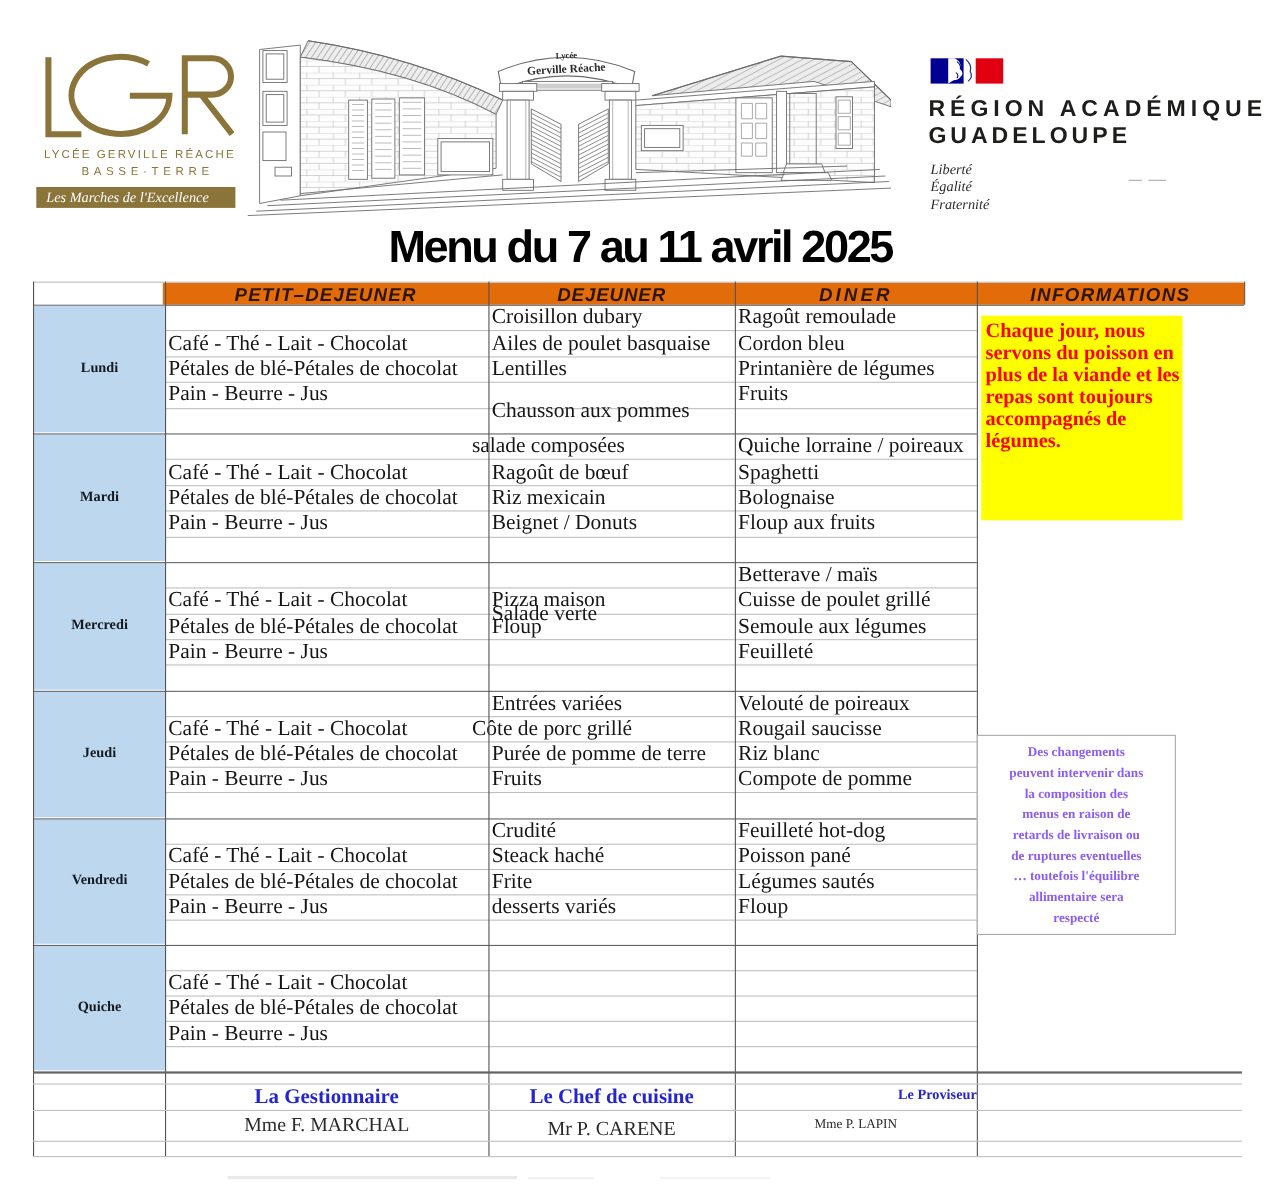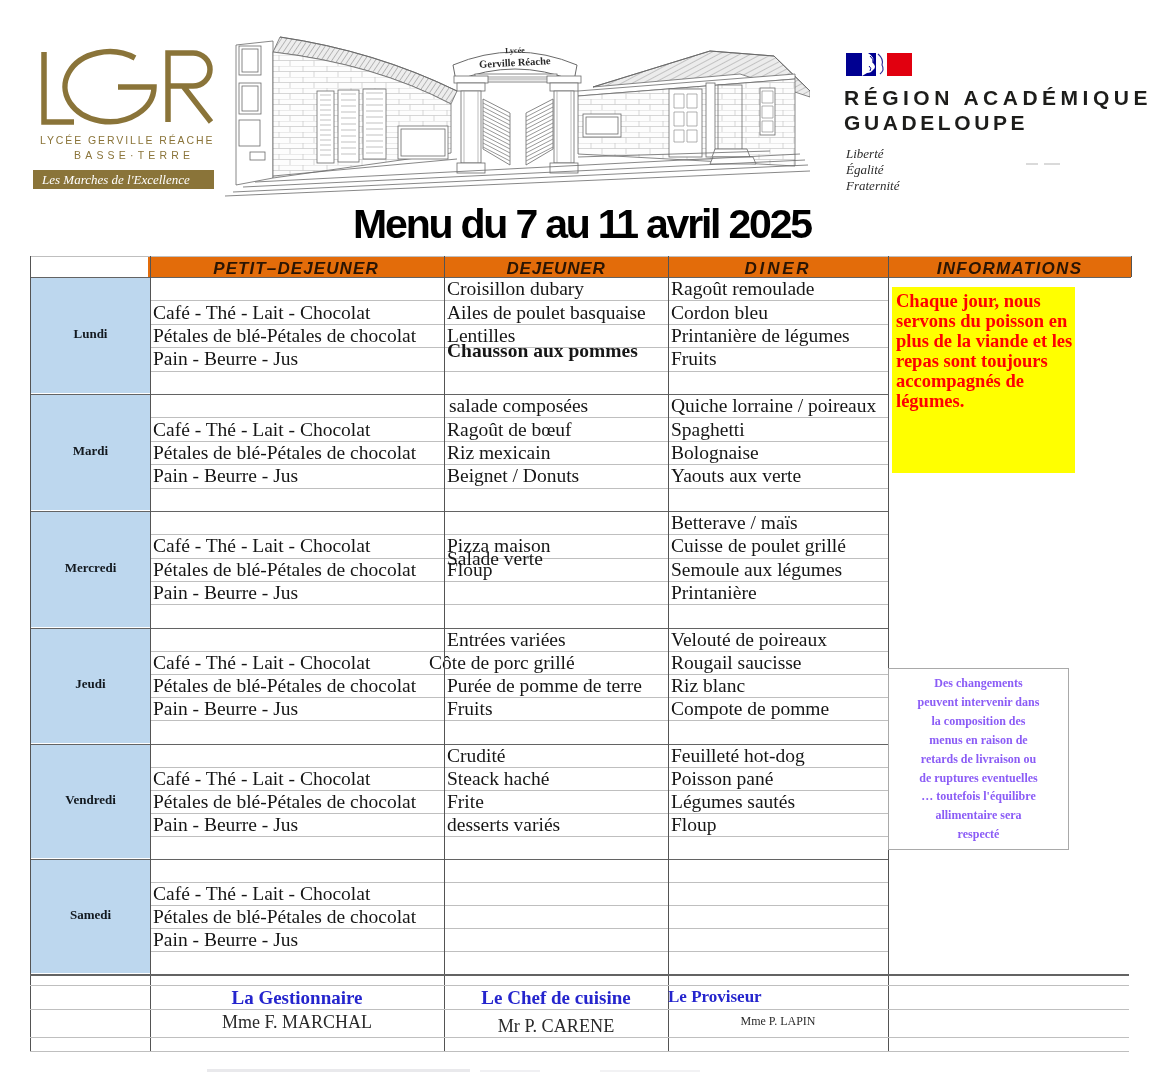--- a/index.html
+++ b/index.html
@@ -156,74 +156,74 @@
 <div class="abs" style="left:31px;top:512px;width:119px;height:114.5px;background:#bdd7ee;"></div>
 <div class="day" style="left:31px;top:559.75px;width:119px;">Mercredi</div>
 
 <div class="abs" style="left:31px;top:628.5px;width:119px;height:114px;background:#bdd7ee;"></div>
 <div class="day" style="left:31px;top:676px;width:119px;">Jeudi</div>
 
 <div class="abs" style="left:31px;top:744.5px;width:119px;height:113px;background:#bdd7ee;"></div>
 <div class="day" style="left:31px;top:791.5px;width:119px;">Vendredi</div>
 
 <div class="abs" style="left:31px;top:859.5px;width:119px;height:113.5px;background:#bdd7ee;"></div>
-<div class="day" style="left:31px;top:906.75px;width:119px;">Samedi</div>
+<div class="day" style="left:31px;top:906.75px;width:119px;">Quiche</div>
 
 <div class="hd" style="left:30px;top:394px;width:858px;height:1px;"></div>
 <div class="hd" style="left:30px;top:511px;width:858px;height:1px;"></div>
 <div class="hd" style="left:30px;top:627.5px;width:858px;height:1px;"></div>
 <div class="hd" style="left:30px;top:743.5px;width:858px;height:1px;"></div>
 <div class="hd" style="left:30px;top:858.5px;width:858px;height:1px;"></div>
 
 <div class="hl" style="left:150px;top:300.4px;width:738px;height:1px;"></div>
 <div class="hl" style="left:150px;top:323.8px;width:738px;height:1px;"></div>
 <div class="hl" style="left:150px;top:347.2px;width:738px;height:1px;"></div>
 <div class="hl" style="left:150px;top:370.6px;width:738px;height:1px;"></div>
 <div class="food" style="left:447px;top:277.2px;">Croisillon dubary</div>
 <div class="food" style="left:671px;top:277.2px;">Ragoût remoulade</div>
 <div class="food" style="left:153px;top:300.6px;">Café - Thé - Lait - Chocolat</div>
 <div class="food" style="left:447px;top:300.6px;">Ailes de poulet basquaise</div>
 <div class="food" style="left:671px;top:300.6px;">Cordon bleu</div>
 <div class="food" style="left:153px;top:324px;">Pétales de blé-Pétales de chocolat</div>
 <div class="food" style="left:447px;top:324px;">Lentilles</div>
 <div class="food" style="left:671px;top:324px;">Printanière de légumes</div>
 <div class="food" style="left:153px;top:347.4px;">Pain - Beurre - Jus</div>
-<div class="food" style="left:447px;top:339px;font-weight:bold;">Chausson aux pommes</div>
+<div class="food" style="left:447px;top:362px;">Chausson aux pommes</div>
 <div class="food" style="left:671px;top:347.4px;">Fruits</div>
 
 <div class="hl" style="left:150px;top:417.4px;width:738px;height:1px;"></div>
 <div class="hl" style="left:150px;top:440.8px;width:738px;height:1px;"></div>
 <div class="hl" style="left:150px;top:464.2px;width:738px;height:1px;"></div>
 <div class="hl" style="left:150px;top:487.6px;width:738px;height:1px;"></div>
-<div class="food" style="left:449px;top:394.2px;">salade composées</div>
+<div class="food" style="left:429px;top:394.2px;">salade composées</div>
 <div class="food" style="left:671px;top:394.2px;">Quiche lorraine / poireaux</div>
 <div class="food" style="left:153px;top:417.6px;">Café - Thé - Lait - Chocolat</div>
 <div class="food" style="left:447px;top:417.6px;">Ragoût de bœuf</div>
 <div class="food" style="left:671px;top:417.6px;">Spaghetti</div>
 <div class="food" style="left:153px;top:441px;">Pétales de blé-Pétales de chocolat</div>
 <div class="food" style="left:447px;top:441px;">Riz mexicain</div>
 <div class="food" style="left:671px;top:441px;">Bolognaise</div>
 <div class="food" style="left:153px;top:464.4px;">Pain - Beurre - Jus</div>
 <div class="food" style="left:447px;top:464.4px;">Beignet / Donuts</div>
-<div class="food" style="left:671px;top:464.4px;">Yaouts aux verte</div>
+<div class="food" style="left:671px;top:464.4px;">Floup aux fruits</div>
 
 <div class="hl" style="left:150px;top:534.3px;width:738px;height:1px;"></div>
 <div class="hl" style="left:150px;top:557.6px;width:738px;height:1px;"></div>
 <div class="hl" style="left:150px;top:580.9px;width:738px;height:1px;"></div>
 <div class="hl" style="left:150px;top:604.2px;width:738px;height:1px;"></div>
 <div class="food" style="left:447px;top:511.15px;margin-top:36px;">Salade verte</div>
 <div class="food" style="left:671px;top:511.15px;">Betterave / maïs</div>
 <div class="food" style="left:153px;top:534.45px;">Café - Thé - Lait - Chocolat</div>
 <div class="food" style="left:447px;top:534.45px;">Pizza maison</div>
 <div class="food" style="left:671px;top:534.45px;">Cuisse de poulet grillé</div>
 <div class="food" style="left:153px;top:557.75px;">Pétales de blé-Pétales de chocolat</div>
 <div class="food" style="left:447px;top:557.75px;">Floup</div>
 <div class="food" style="left:671px;top:557.75px;">Semoule aux légumes</div>
 <div class="food" style="left:153px;top:581.05px;">Pain - Beurre - Jus</div>
-<div class="food" style="left:671px;top:581.05px;">Printanière</div>
+<div class="food" style="left:671px;top:581.05px;">Feuilleté</div>
 
 <div class="hl" style="left:150px;top:650.7px;width:738px;height:1px;"></div>
 <div class="hl" style="left:150px;top:673.9px;width:738px;height:1px;"></div>
 <div class="hl" style="left:150px;top:697.1px;width:738px;height:1px;"></div>
 <div class="hl" style="left:150px;top:720.3px;width:738px;height:1px;"></div>
 <div class="food" style="left:447px;top:627.6px;">Entrées variées</div>
 <div class="food" style="left:671px;top:627.6px;">Velouté de poireaux</div>
 <div class="food" style="left:153px;top:650.8px;">Café - Thé - Lait - Chocolat</div>
 <div class="food" style="left:429px;top:650.8px;">Côte de porc grillé</div>
 <div class="food" style="left:671px;top:650.8px;">Rougail saucisse</div>
@@ -274,20 +274,20 @@
   </div>
 
 <div class="hd" style="left:30px;top:974px;width:1099px;height:2px;"></div>
 <div class="hl" style="left:30px;top:985px;width:1099px;height:1px;"></div>
 <div class="hl" style="left:30px;top:1009px;width:1099px;height:1px;"></div>
 <div class="hl" style="left:30px;top:1037px;width:1099px;height:1px;"></div>
 <div class="hl" style="left:30px;top:1051px;width:1099px;height:1px;"></div>
 
 <div class="abs" style="left:150px;top:987px;width:294px;text-align:center;font-weight:bold;font-size:19px;color:#2525cd;">La Gestionnaire</div>
 <div class="abs" style="left:444px;top:987px;width:224px;text-align:center;font-weight:bold;font-size:19px;color:#2525cd;">Le Chef de cuisine</div>
-<div class="abs" style="left:668px;top:987px;width:220px;text-align:left;font-weight:bold;font-size:17px;color:#2525cd;">Le Proviseur</div>
+<div class="abs" style="left:668px;top:987px;width:220px;text-align:right;font-weight:bold;font-size:13px;color:#2525cd;">Le Proviseur</div>
 
 <div class="abs" style="left:150px;top:1012px;width:294px;text-align:center;font-size:18px;color:#2a2a2a;">Mme F. MARCHAL</div>
 <div class="abs" style="left:444px;top:1016px;width:224px;text-align:center;font-size:18.2px;color:#2a2a2a;">Mr P. CARENE</div>
 <div class="abs" style="left:668px;top:1014px;width:220px;text-align:center;font-size:12px;color:#2a2a2a;">Mme P. LAPIN</div>
 
 <div class="abs" style="left:207px;top:1069px;width:263px;height:3px;background:#e9e9ec;"></div>
 <div class="abs" style="left:480px;top:1070px;width:60px;height:2px;background:#f0f0f3;"></div>
 <div class="abs" style="left:600px;top:1070px;width:100px;height:2px;background:#f2f2f4;"></div>
 </body></html>

